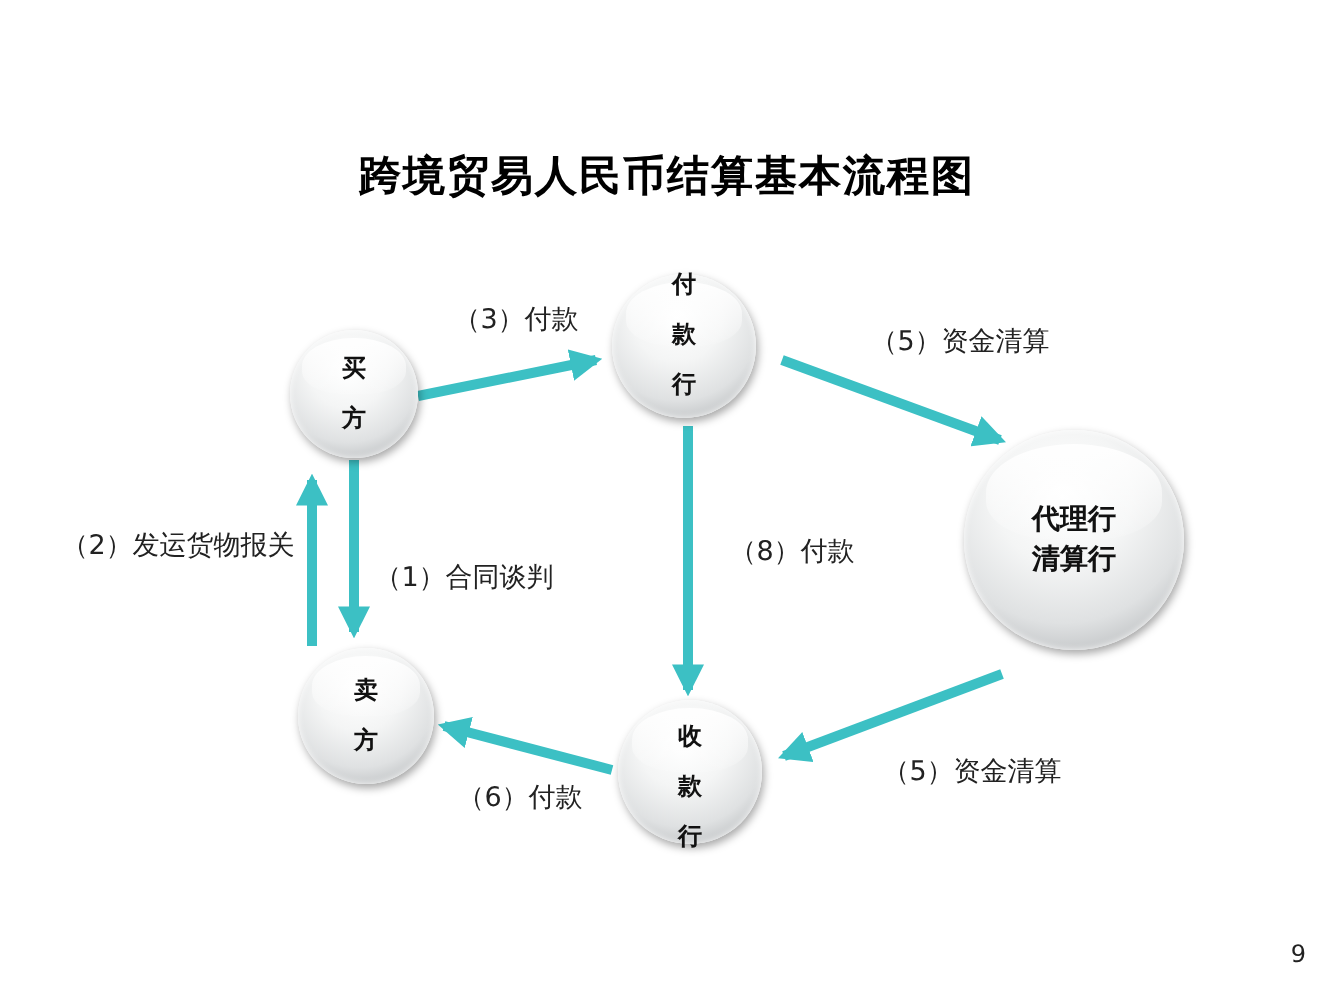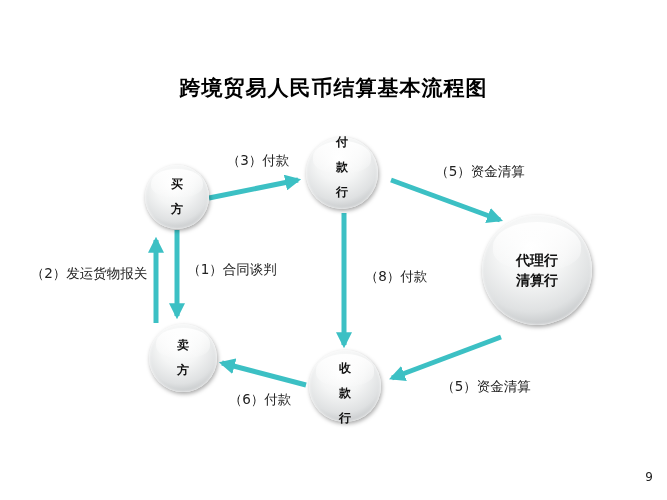--- a/index.html
+++ b/index.html
@@ -69,17 +69,17 @@
 </div>
 
 <div class="node" style="left:309px;top:350px;width:72px;height:72px;">
   <span class="vert" style="margin-top:14px;">收款行</span>
 </div>
 
 <div class="lbl" style="left:218px;top:151px;width:80px;">（3）付款</div>
 <div class="lbl" style="left:434px;top:162px;width:92px;">（5）资金清算</div>
 <div class="lbl" style="left:356px;top:267px;width:80px;">（8）付款</div>
 <div class="lbl" style="left:30px;top:264px;width:118px;">（2）发运货物报关</div>
-<div class="lbl" style="left:186px;top:260px;width:92px;">（1）合同谈判</div>
+<div class="lbl" style="left:186px;top:280px;width:92px;">（1）合同谈判</div>
 <div class="lbl" style="left:440px;top:377px;width:92px;">（5）资金清算</div>
 <div class="lbl" style="left:220px;top:390px;width:80px;">（6）付款</div>
 
 <div class="pgnum">9</div>
 
 </body></html>

